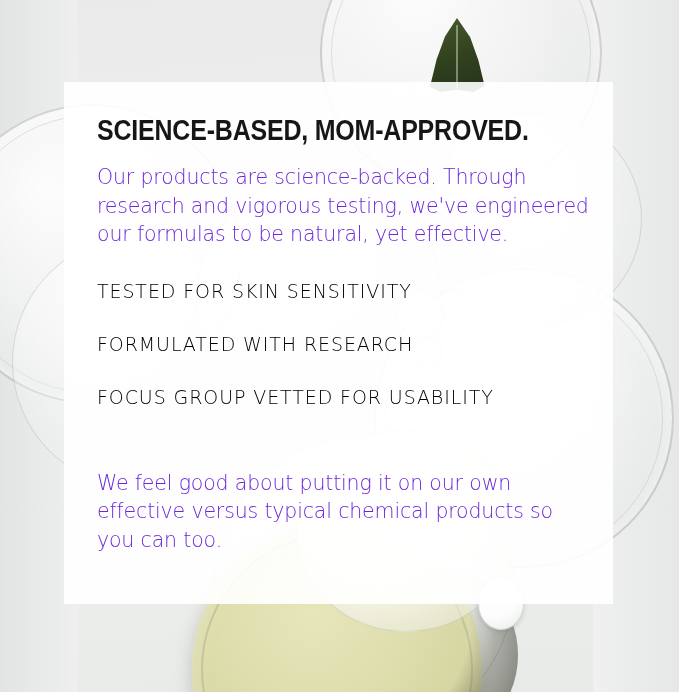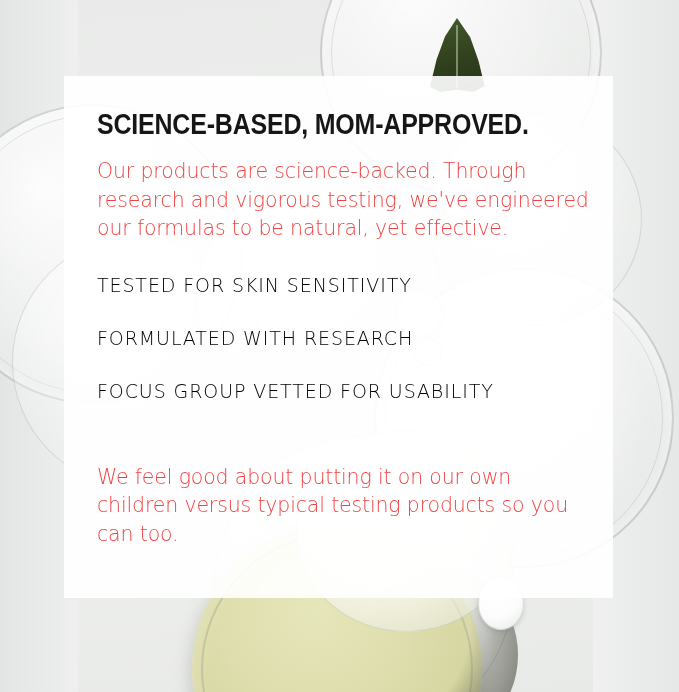--- a/index.html
+++ b/index.html
@@ -165,21 +165,21 @@
       rgba(255,255,255,0.96) 0%,
       rgba(250,250,244,0.80) 48%,
       rgba(236,236,224,0.60) 78%,
       rgba(222,222,206,0.46) 100%);
     border: 1px solid rgba(160,163,150,0.30);
   }
 
   
   #card {
     position: absolute;
-    left: 64px; top: 76px;
+    left: 64px; top: 82px;
     width: 549px; height: 522px;
     background: rgba(255,255,255,0.915);
     box-sizing: border-box;
     padding: 0;
   }
 
   #copy {
     position: absolute;
     left: 33px;
     top: 34px;
@@ -199,21 +199,21 @@
     white-space: nowrap;
   }
 
   .para {
     margin: 0 0 30px 0;
     font-family: "DejaVu Sans", sans-serif;
     font-weight: 300;
     font-size: 20.5px;
     line-height: 28.5px;
     letter-spacing: -0.15px;
-    color: #ef4444;
+    color: #6d28d9;
   }
   .para.last { margin-bottom: 0; }
 
   .feature {
     margin: 0 0 29px 0;
     font-family: "DejaVu Sans", sans-serif;
     font-weight: 300;
     font-size: 19px;
     line-height: 24px;
     letter-spacing: 0.9px;
@@ -260,18 +260,18 @@
       <h1 class="headline">SCIENCE-BASED, MOM-APPROVED.</h1>
 
       <p class="para">Our products are science-backed. Through research and vigorous testing, we've engineered our formulas to be natural, yet effective.</p>
 
       <p class="feature first">TESTED FOR SKIN SENSITIVITY</p>
 
       <p class="feature">FORMULATED WITH RESEARCH</p>
 
       <p class="feature last">FOCUS GROUP VETTED FOR USABILITY</p>
 
-      <p class="para last">We feel good about putting it on our own children versus typical testing products so you can too.</p>
+      <p class="para last">We feel good about putting it on our own effective versus typical chemical products so you can too.</p>
 
     </div>
   </div>
 
 </div>
 
 </body></html>

